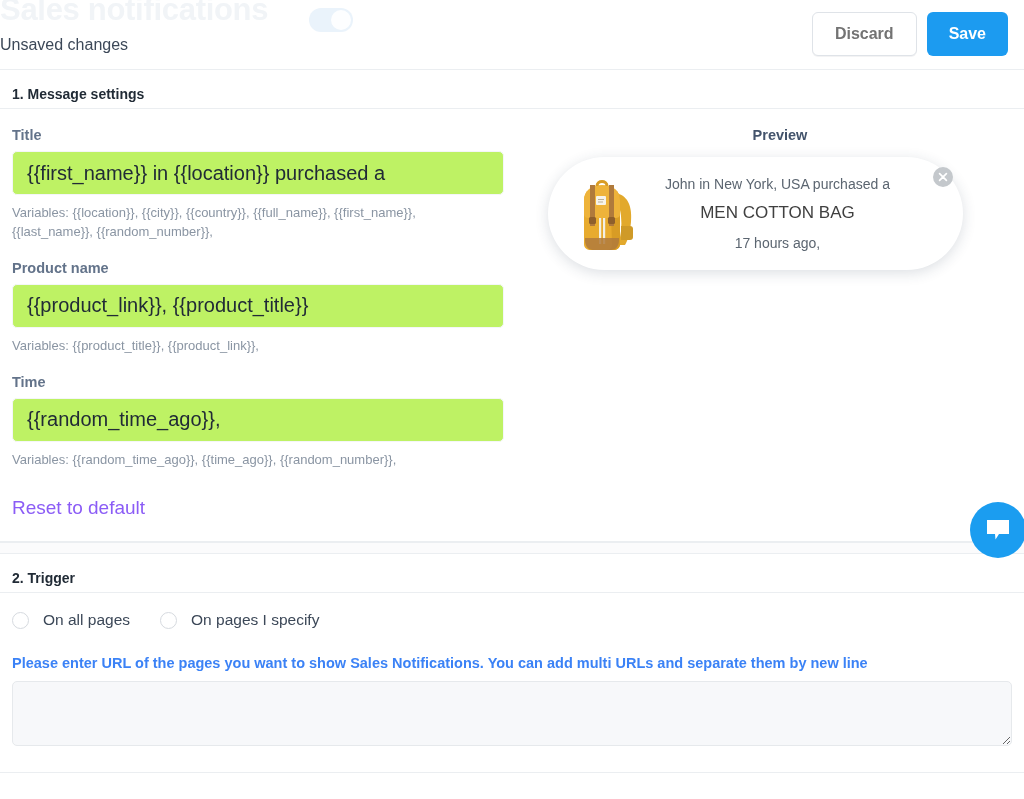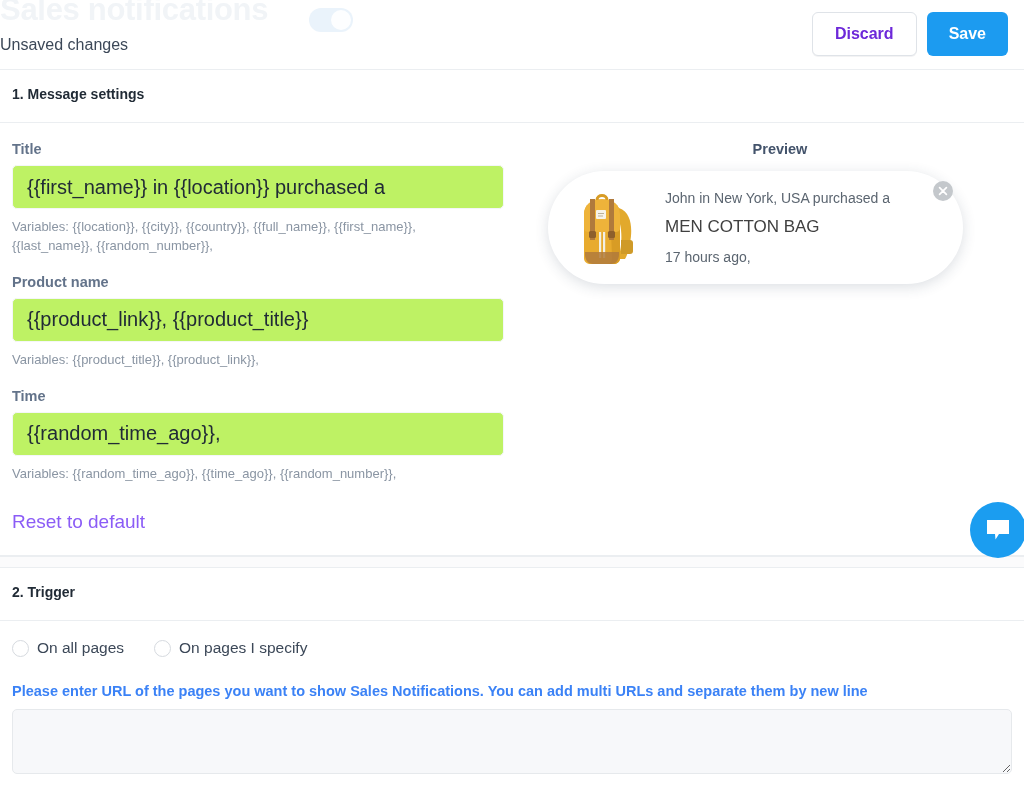--- a/index.html
+++ b/index.html
@@ -70,21 +70,21 @@
 
   .btn-discard {
     height: 44px;
     padding: 0 22px;
     border: 1px solid #dfe3e8;
     border-radius: 6px;
     background: #ffffff;
     font-family: "Liberation Sans", sans-serif;
     font-size: 16px;
     font-weight: 700;
-    color: #6d28d9;
+    color: #737373;
     cursor: pointer;
     box-shadow: 0 1px 0 rgba(22,29,37,0.05);
   }
 
   .btn-save {
     height: 44px;
     padding: 0 22px;
     border: none;
     border-radius: 6px;
     background: #1c9bf0;
@@ -101,21 +101,21 @@
     border-bottom: 1px solid #ebeef1;
   }
   .section-gap {
     height: 12px;
     background: #fbfbfc;
     border-top: 1px solid #ebeef1;
     border-bottom: 1px solid #ebeef1;
   }
 
   .section-head {
-    padding: 16px 12px 20px 12px;
+    padding: 16px 12px 6px 12px;
     font-size: 14px;
     font-weight: 700;
     color: #212b36;
     border-bottom: 1px solid #ebeef1;
   }
 
   .section-body {
     padding: 18px 12px 22px 12px;
     display: flex;
   }
@@ -171,20 +171,21 @@
 
   .preview-card {
     position: relative;
     width: 415px;
     height: 113px;
     background: #ffffff;
     border-radius: 60px;
     box-shadow: 0 3px 14px rgba(40,55,80,0.16);
     display: flex;
     align-items: center;
+    text-align: center;
   }
 
   .preview-thumb {
     flex: none;
     width: 92px;
     height: 92px;
     margin-left: 11px;
     border-radius: 50%;
     background: #ffffff;
     overflow: hidden;
@@ -229,21 +230,21 @@
   
   .radio-row {
     display: flex;
     align-items: center;
     gap: 30px;
     margin-bottom: 26px;
   }
   .radio-item {
     display: flex;
     align-items: center;
-    gap: 8px;
+    gap: 14px;
     cursor: pointer;
   }
   .radio-circle {
     width: 17px;
     height: 17px;
     border-radius: 50%;
     border: 1px solid #d6dadf;
     background: #ffffff;
     flex: none;
   }

